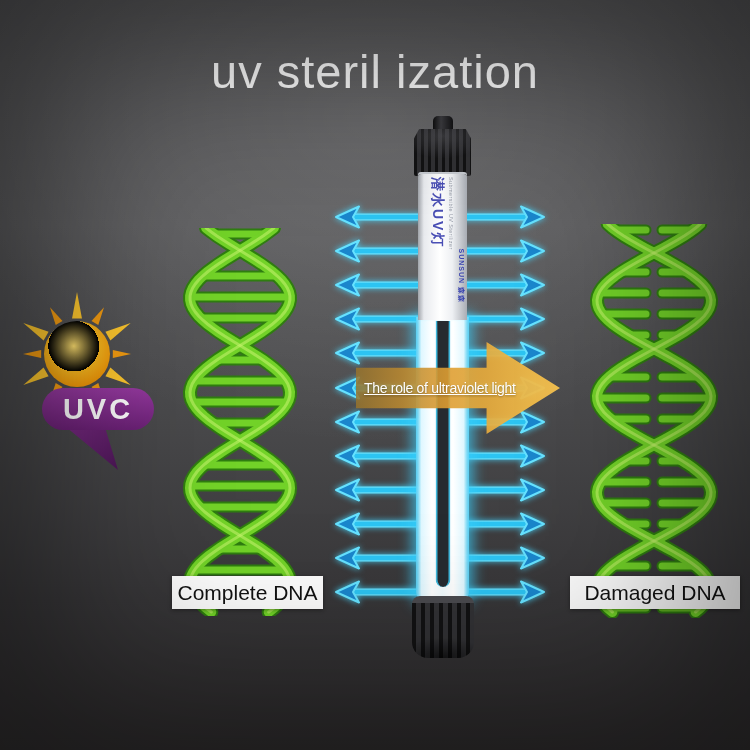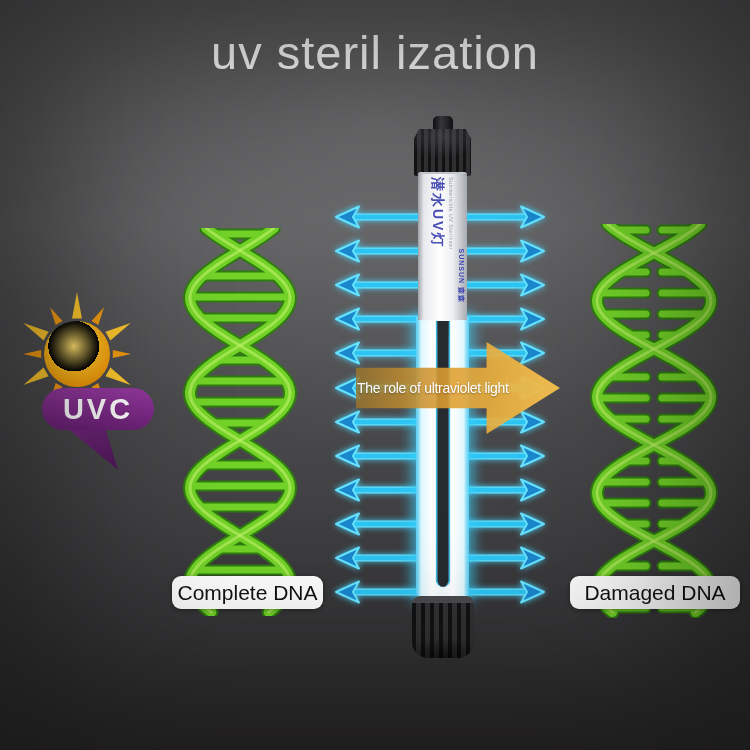--- a/index.html
+++ b/index.html
@@ -1,21 +1,21 @@
 <!DOCTYPE html>
 <html><head>
 <meta charset="utf-8">
 <style>
   html,body{margin:0;padding:0;background:#1e1e1f;font-family:"Liberation Sans",sans-serif;}
   .stage{position:relative;width:750px;height:750px;overflow:hidden;
     background:
       radial-gradient(95% 70% at 50% 16%, rgba(255,255,255,0.13), rgba(255,255,255,0) 62%),
       linear-gradient(180deg,#4e4e50 0%,#59595b 30%,#4a4a4c 55%,#373638 80%,#2d2b2c 100%);}
   .stage::after{content:"";position:absolute;inset:0;box-shadow:inset 0 0 160px 60px rgba(0,0,0,0.40);pointer-events:none;z-index:10;}
-  .title{position:absolute;top:25px;left:0;width:100%;text-align:center;color:#ffffff;
+  .title{position:absolute;top:44px;left:0;width:100%;text-align:center;color:#ffffff;
     font-size:47px;font-weight:400;letter-spacing:1px;z-index:2;}
   
   .sun{position:absolute;left:12px;top:292px;z-index:2;}
   .uvc{position:absolute;left:30px;top:382px;z-index:3;}
   .uvc text{font-family:"Liberation Sans",sans-serif;font-size:29px;font-weight:bold;letter-spacing:3px;fill:#ffffff;}
   
   .dna{position:absolute;z-index:2;}
   .dna.left{left:176px;top:228px;}
   .dna.right{left:582px;top:224px;}
   
@@ -45,25 +45,25 @@
     background:#262b30;border-left:2px solid #3fb9dd;border-right:2px solid #3fb9dd;border-radius:0 0 8px 8px;}
   .lamp-bcap{position:absolute;left:7px;top:484px;width:62px;height:62px;border-radius:8px 8px 16px 16px;
     background:
       radial-gradient(130% 60% at 50% 100%, rgba(0,0,0,0.6), rgba(0,0,0,0) 55%),
       linear-gradient(180deg,#4a4a4e 0,#4a4a4e 7px,rgba(0,0,0,0) 7px),
       repeating-linear-gradient(90deg,#121213 0 4px,#323235 4px 9px);}
   
   .orange-arrow{position:absolute;left:356px;top:342px;width:204px;height:92px;z-index:5;
     background:linear-gradient(90deg,rgba(150,115,45,0.85) 0%,rgba(222,158,50,0.9) 45%,rgba(247,196,80,0.96) 100%);
     clip-path:polygon(0 28%,64% 28%,64% 0,100% 50%,64% 100%,64% 72%,0 72%);}
-  .orange-arrow span{position:absolute;left:1px;top:50%;transform:translateY(-50%);
-    color:#ffffff;font-size:14px;letter-spacing:-0.3px;white-space:nowrap;text-shadow:0 1px 2px rgba(0,0,0,0.35);}
+  .orange-arrow span{position:absolute;left:8px;top:50%;transform:translateY(-50%);
+    color:#ffffff;font-size:14px;letter-spacing:-0.3px;white-space:nowrap;text-shadow:0 1px 2px rgba(0,0,0,0.35);text-decoration:underline;}
   
   .dna-label{position:absolute;top:576px;height:33px;background:#fdfdfd;color:#121212;z-index:6;
-    display:flex;align-items:center;justify-content:center;font-size:21px;box-shadow:0 1px 4px rgba(0,0,0,0.4);border-radius:9px;}
+    display:flex;align-items:center;justify-content:center;font-size:21px;box-shadow:0 1px 4px rgba(0,0,0,0.4);}
   .dna-label.left{left:172px;width:151px;}
   .dna-label.right{left:570px;width:170px;}
 </style>
 </head>
 <body>
 
 <div class="stage">
 
   <div class="title">uv steril ization</div>
 

